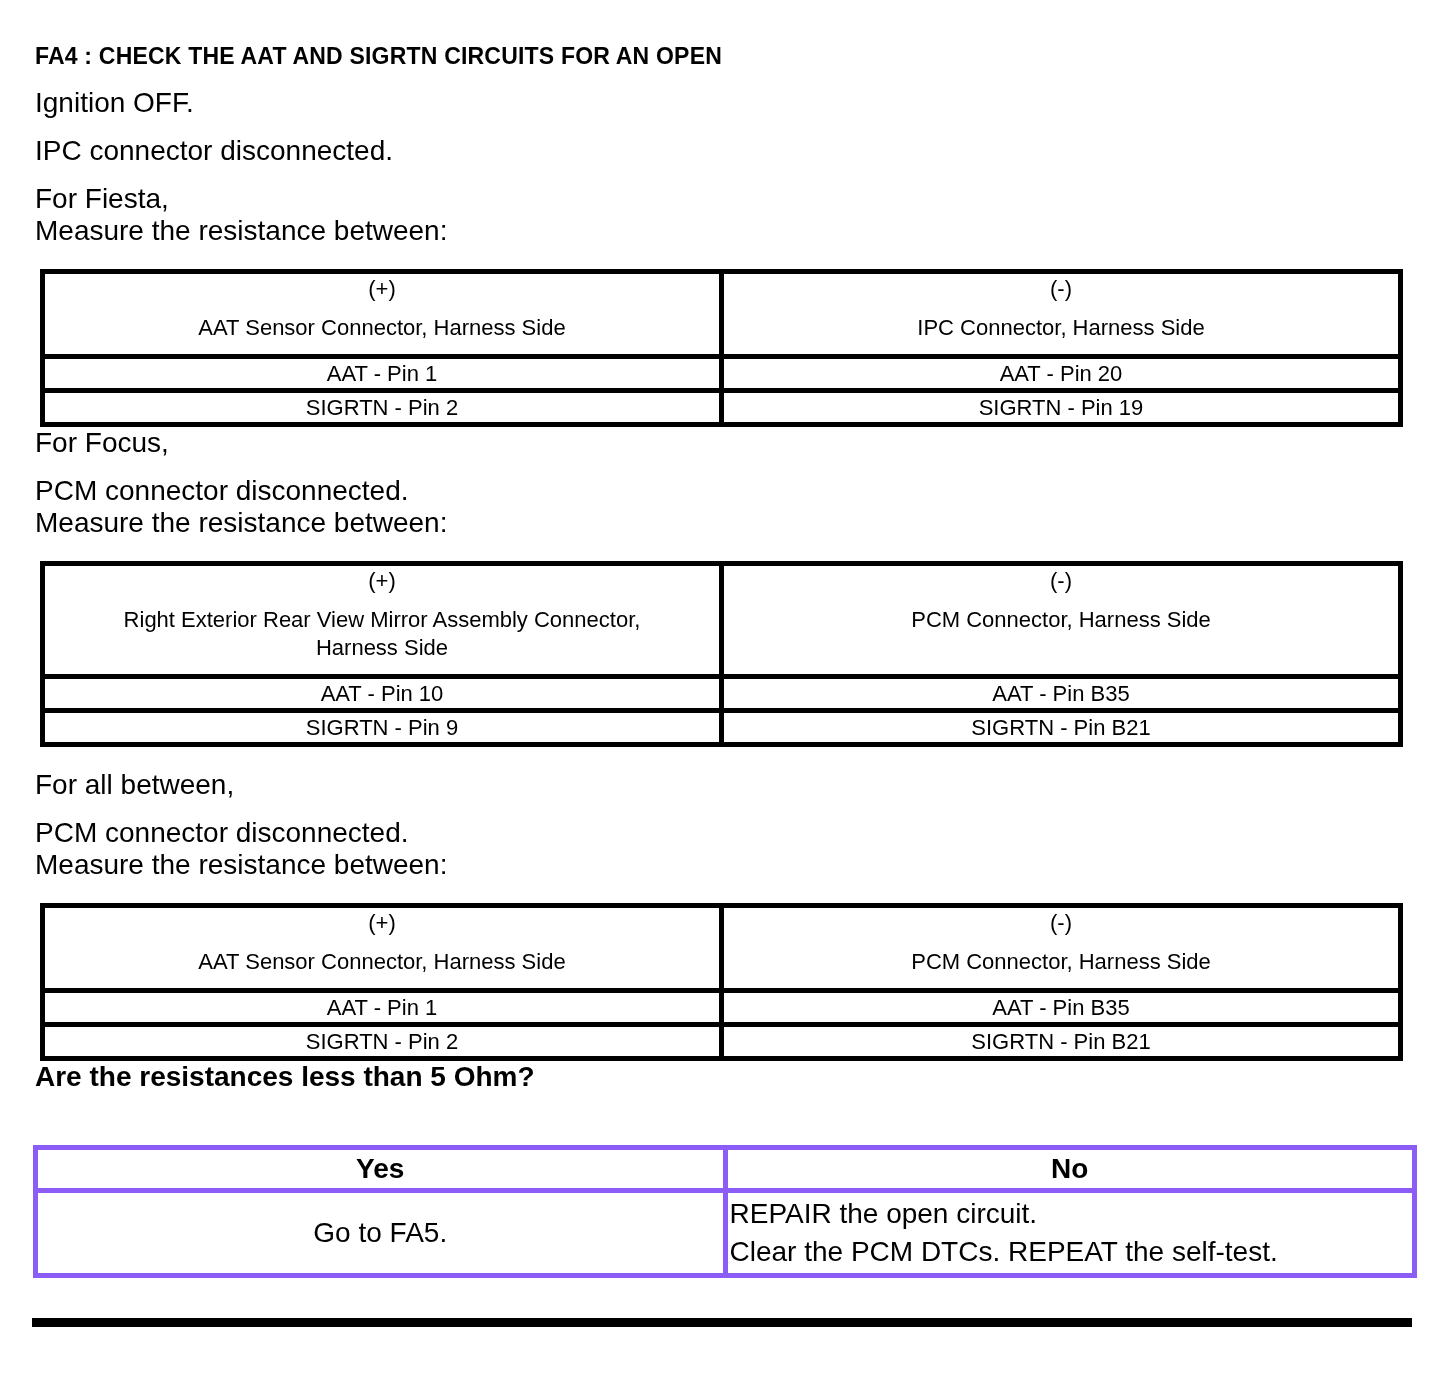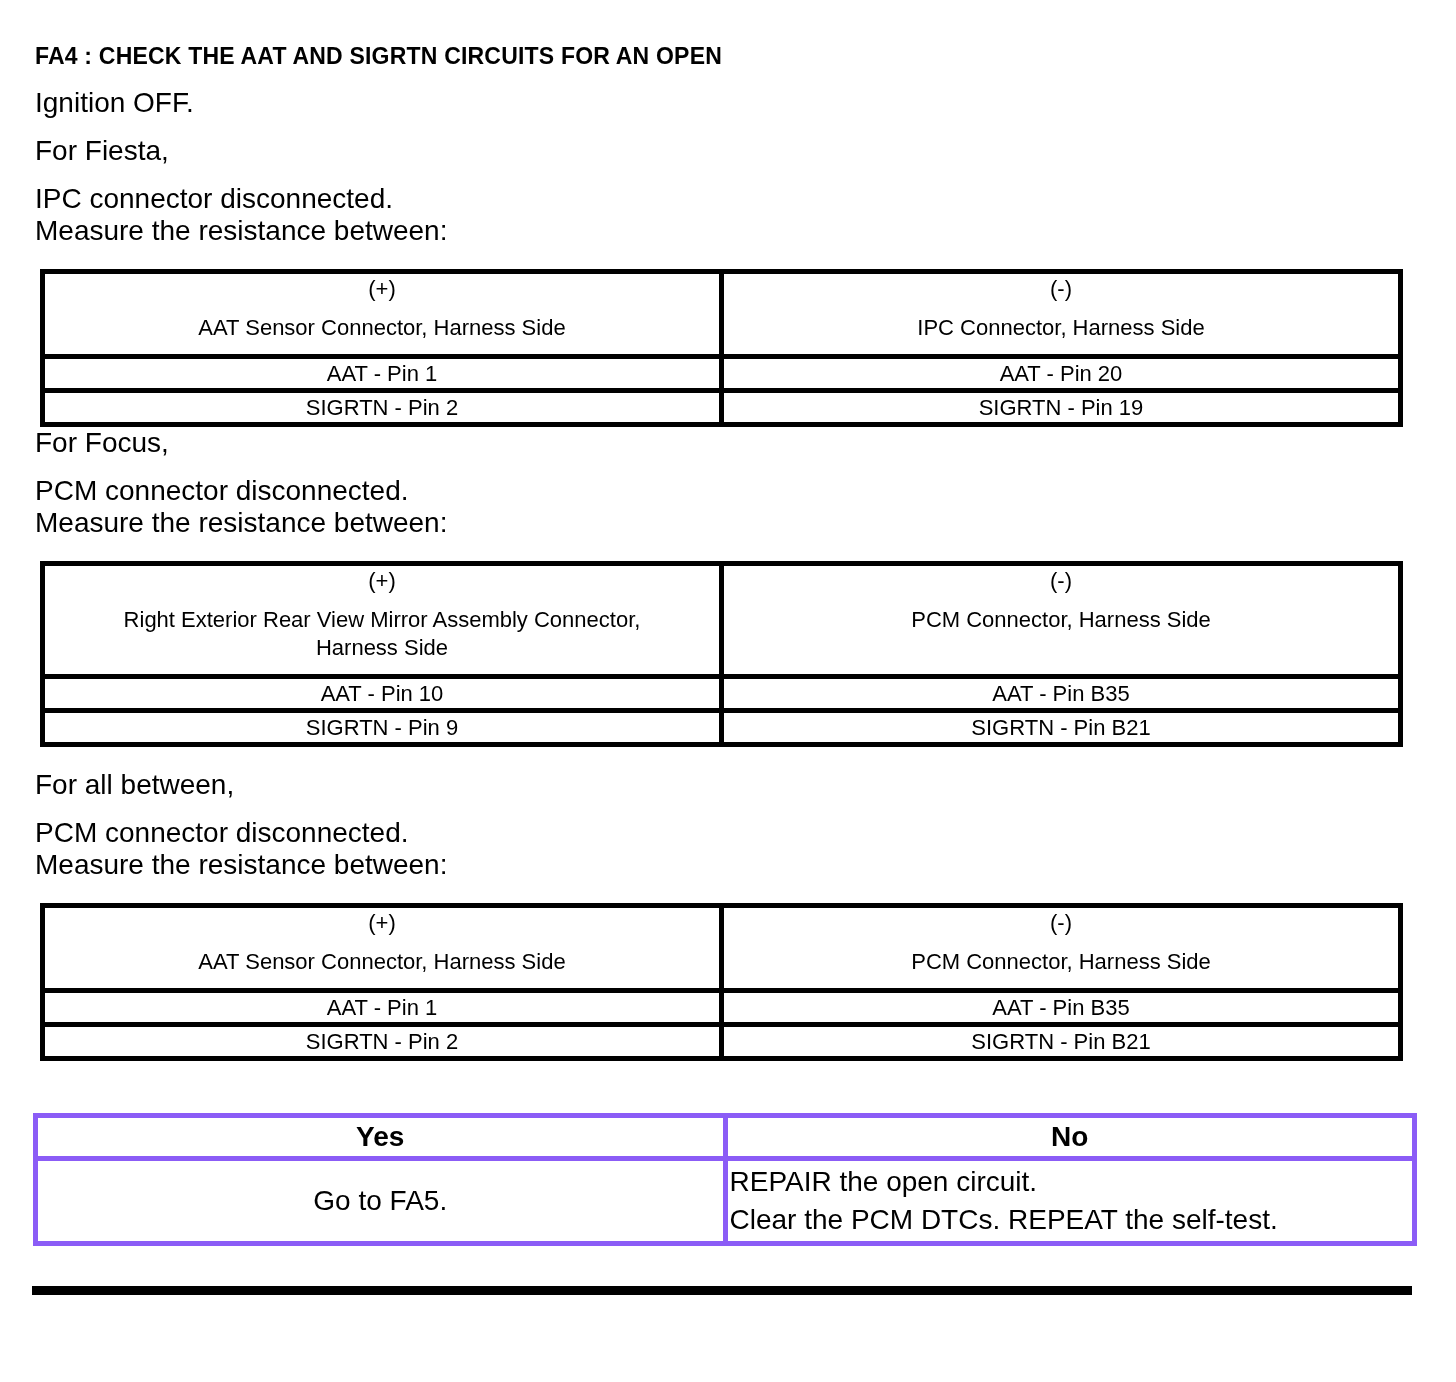--- a/index.html
+++ b/index.html
@@ -72,22 +72,22 @@
   }
 </style>
 </head>
 <body>
 
 <div class="page">
 
   <div class="title">FA4 : CHECK THE AAT AND SIGRTN CIRCUITS FOR AN OPEN</div>
 
   <div class="line mt17">Ignition OFF.</div>
+  <div class="line mt16">IPC connector disconnected.</div>
   <div class="line mt16">For Fiesta,</div>
-  <div class="line mt16">IPC connector disconnected.</div>
   <div class="line mt25">Measure the resistance between:</div>
 
   <table class="mtable">
     <tbody>
         <tr>
       <th>
         <div>(+)</div>
         <div class="hdr-label">AAT Sensor Connector, Harness Side</div>
       </th>
       <th>
@@ -153,20 +153,21 @@
       <td>AAT - Pin 1</td>
       <td>AAT - Pin B35</td>
     </tr>
     <tr>
       <td>SIGRTN - Pin 2</td>
       <td>SIGRTN - Pin B21</td>
     </tr>
   </tbody>
     </table>
 
+  <div class="question mt25">Are the resistances less than 5 Ohm?</div>
 
   <table class="decision mt52">
     <tbody>
         <tr>
       <th>Yes</th>
       <th>No</th>
     </tr>
     <tr>
       <td class="yes-cell">Go to FA5.</td>
       <td class="no-cell">

